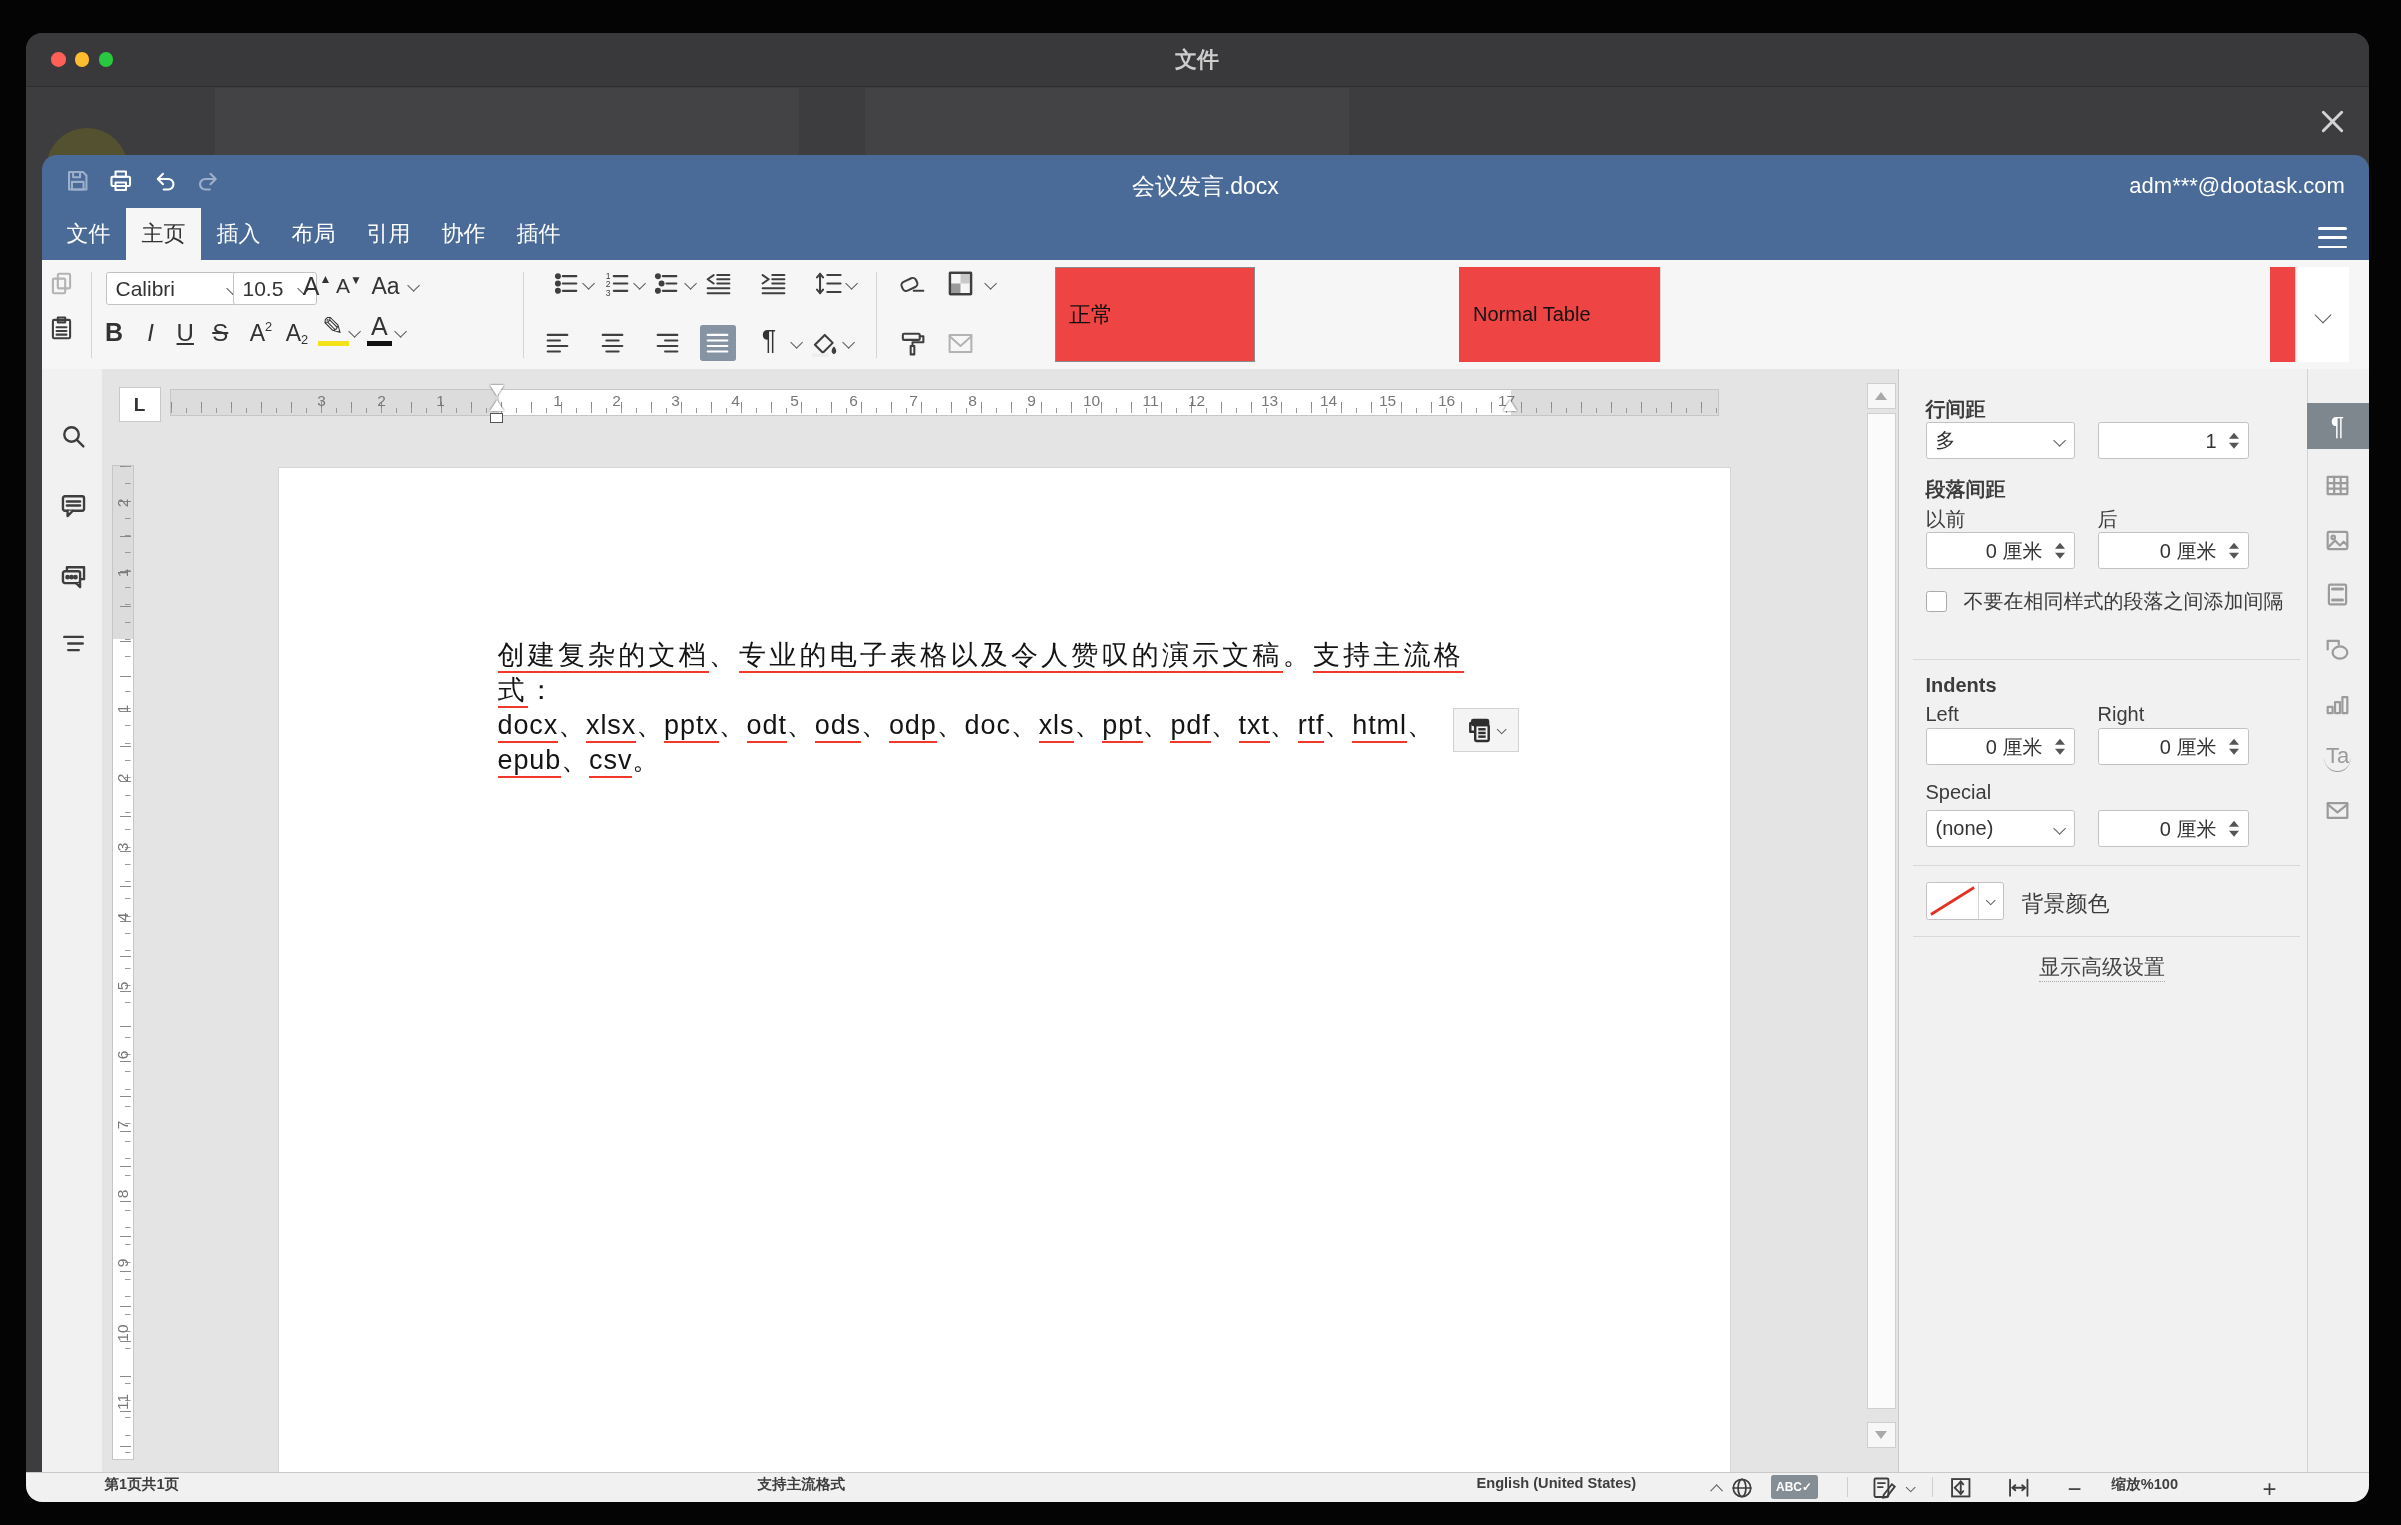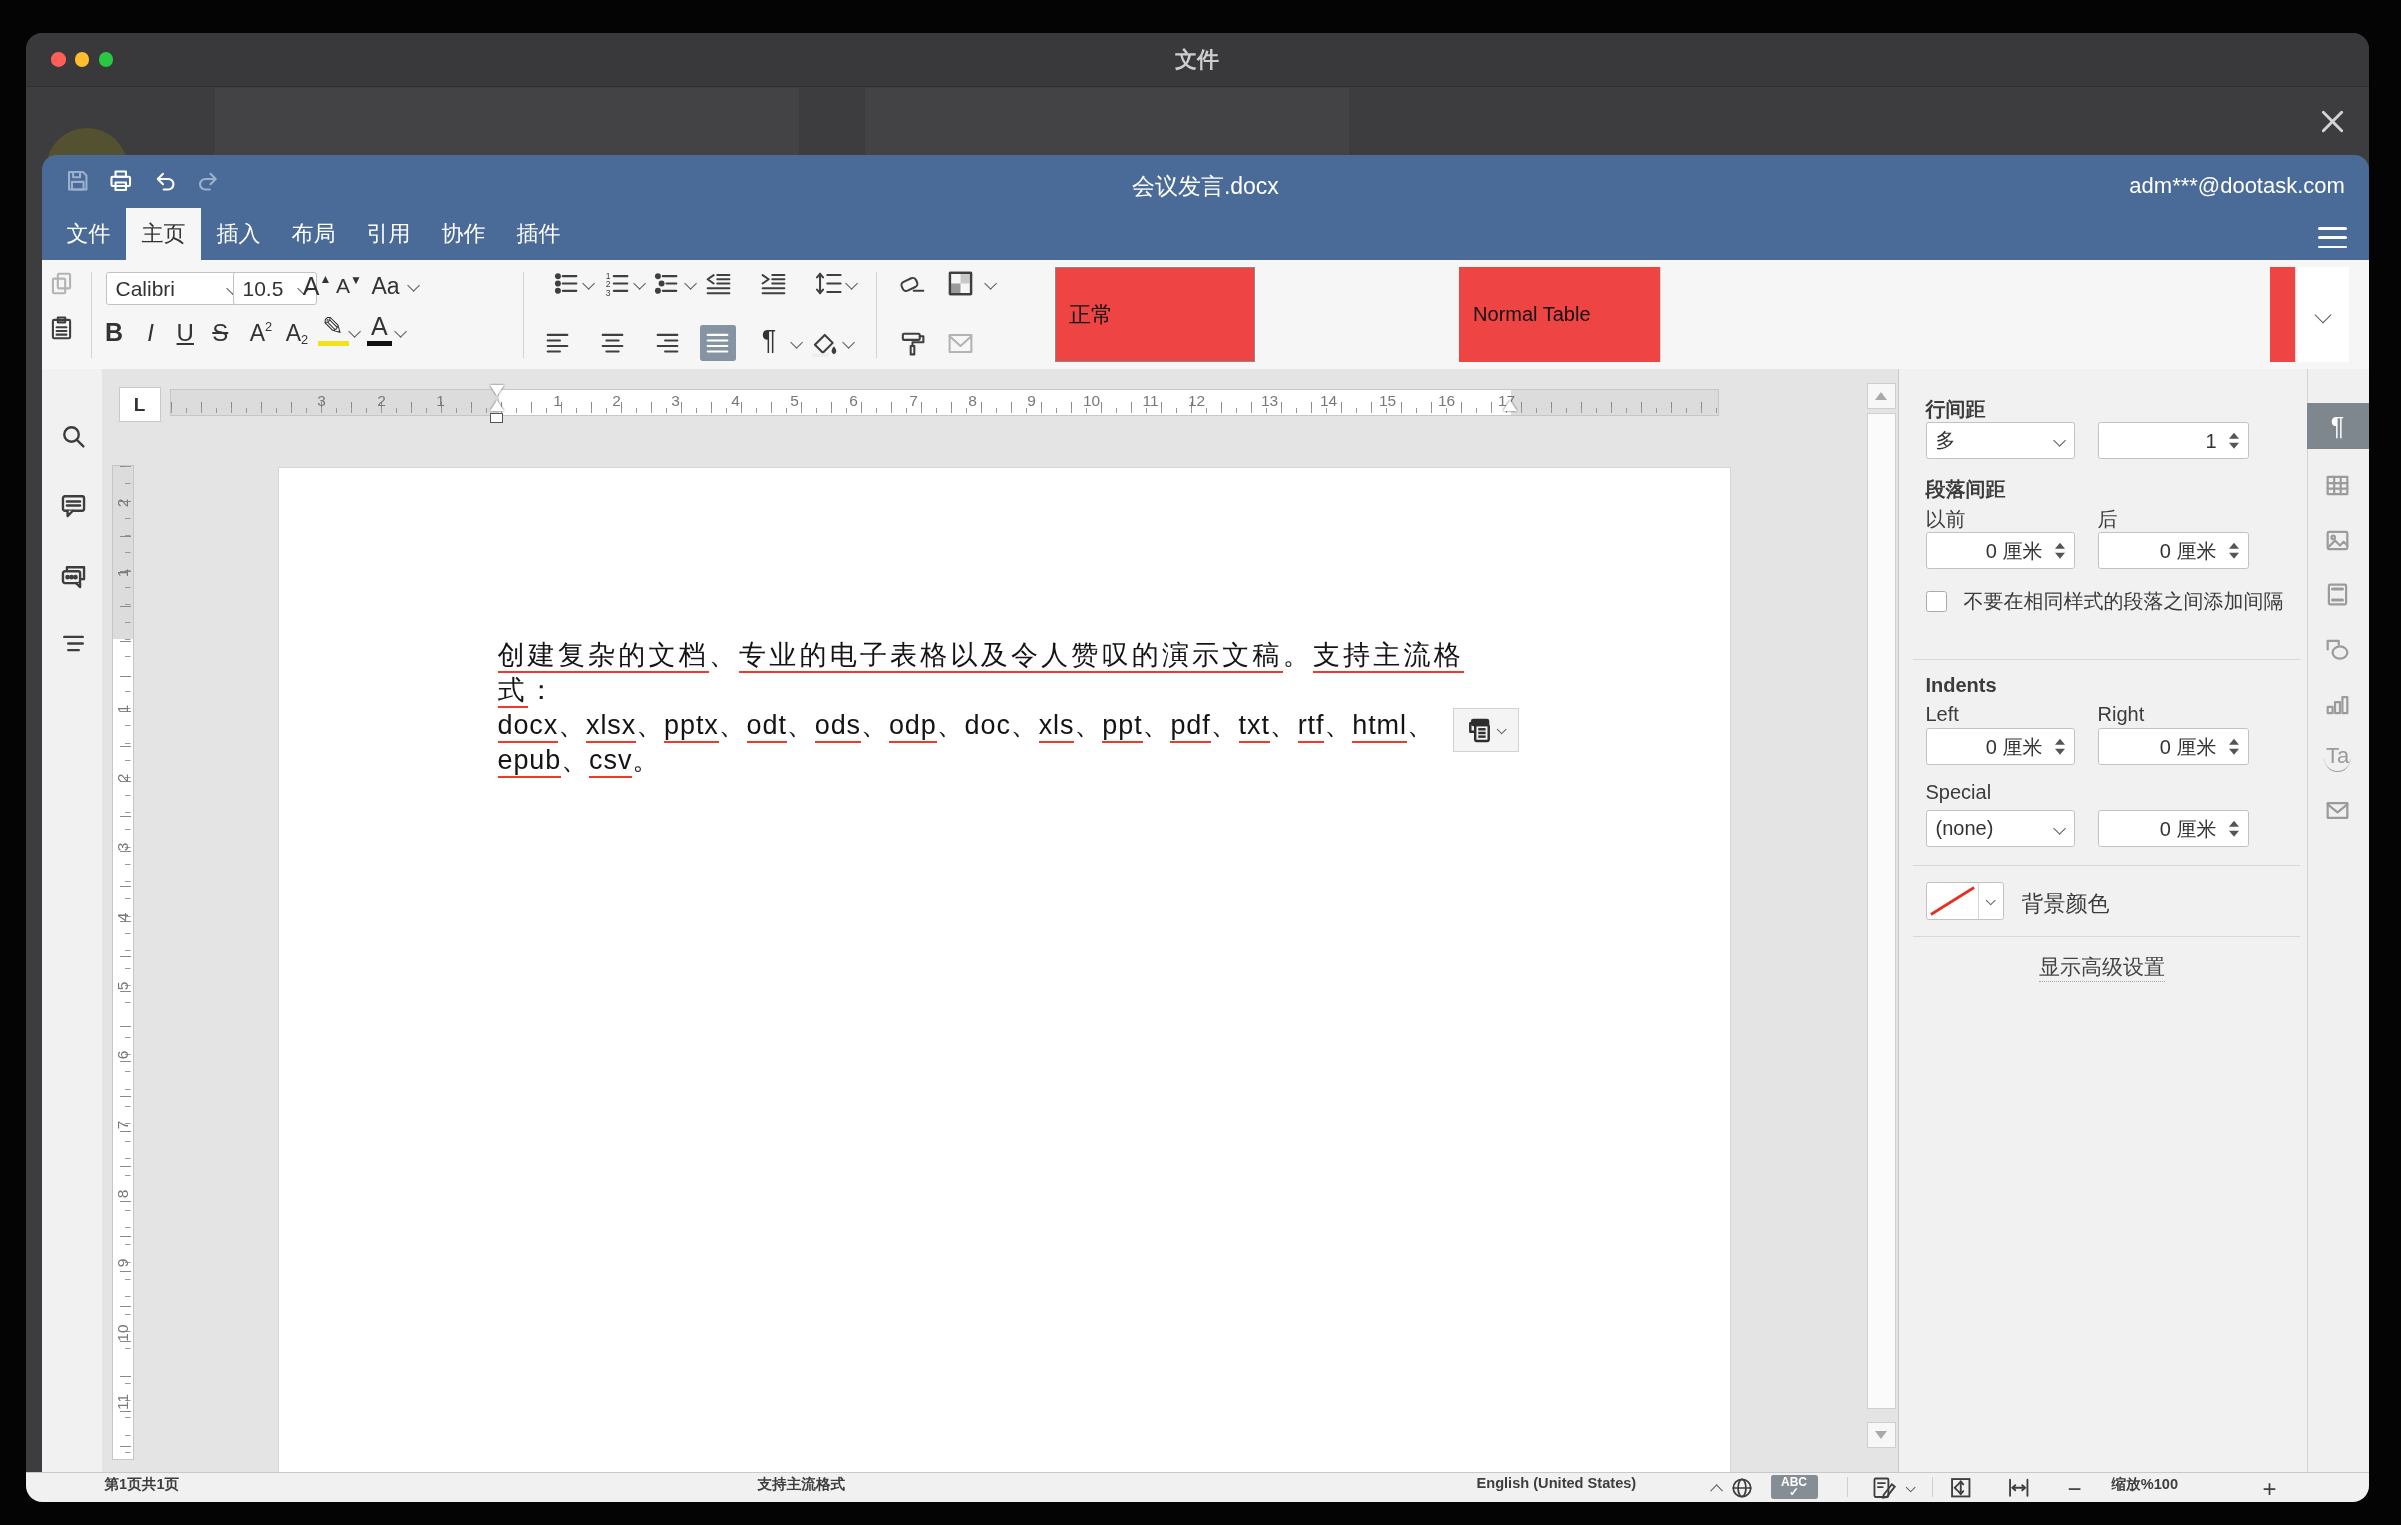--- a/index.html
+++ b/index.html
@@ -99,21 +99,21 @@
   #rrail{left:2281px;top:336px;width:62px;height:1103px;background:#f0f0f0;border-left:0.9px solid #d4d4d4;box-sizing:border-box}
   .rail-item{left:2281px;width:62px;height:51px;display:flex;align-items:center;justify-content:center;color:#9b9b9b;cursor:pointer}
   .rail-item svg{stroke:currentColor;fill:none;stroke-width:1.8;stroke-linecap:round;stroke-linejoin:round}
   .rail-item.active{background:#7f878e;color:#fff}
   .rail-glyph{font-size:25px}
   
   #statusbar{left:0;top:1439px;width:2343px;height:30px;background:#f1f1f1;border-top:0.9px solid #c9c9c9;font-size:20px;color:#3e3e3e}
   .st{top:1442px;font-weight:600;color:#3e3e3e}
   .sico{display:flex;align-items:center;justify-content:center;color:#3e3e3e;cursor:pointer}
   .sico svg{stroke:currentColor;fill:none;stroke-width:1.6;stroke-linecap:round}
-  #abc-btn{background:#868e95;border-radius:2.7px;color:#fff;font-size:12px;font-weight:bold;flex-direction:column;line-height:10px}
+  #abc-btn{background:#868e95;border-radius:2.7px;color:#fff;font-size:12px;font-weight:bold;line-height:10px}
   .ssep{top:1444px;width:0.9px;height:20px;background:#cfcfcf}
 </style>
 </head>
 <body>
 
 <div id="win">
 
   <div id="titlebar" class="a">
     <div class="a light" style="left:25.5px;background:#ff5f57"></div>
     <div class="a light" style="left:49px;background:#febc2e"></div>

